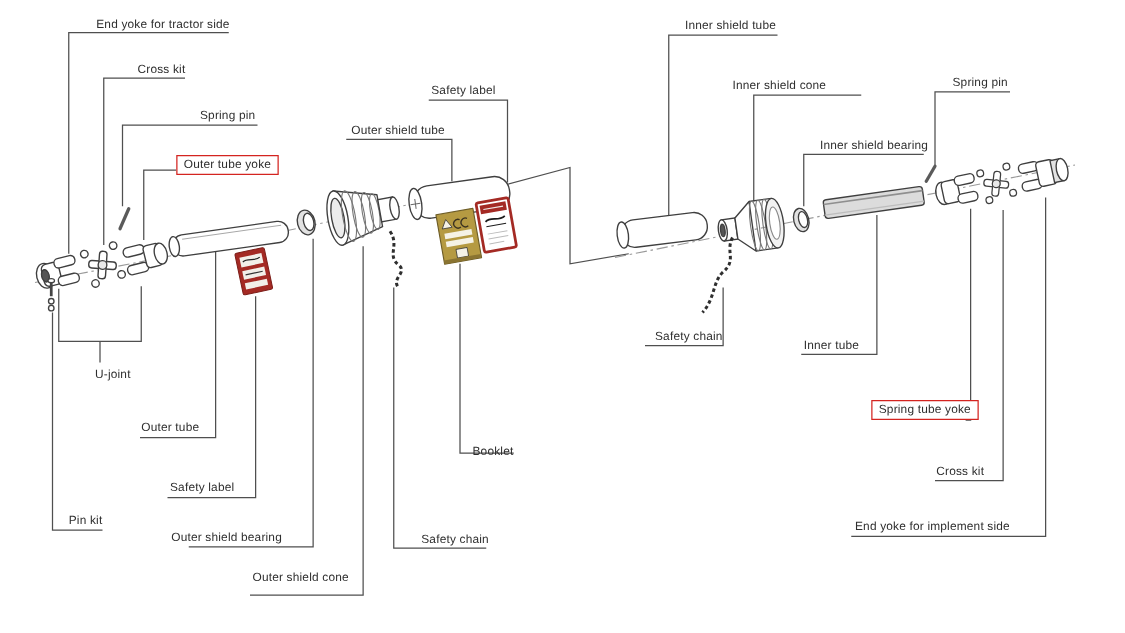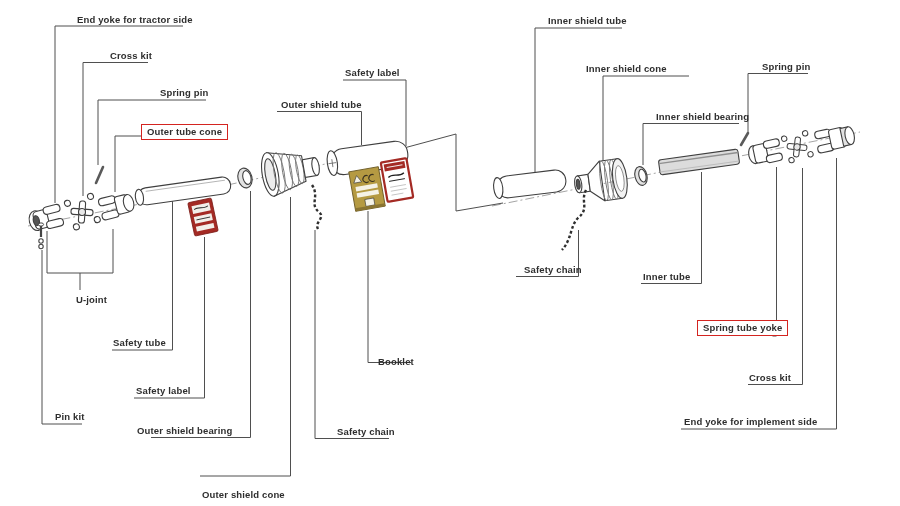--- a/index.html
+++ b/index.html
@@ -1,19 +1,19 @@
 <!DOCTYPE html>
 <html><head>
 <meta charset="utf-8">
 <style>
   html,body{margin:0;padding:0;background:#fff;}
   .canvas{position:relative;width:900px;height:506px;background:#fff;overflow:hidden;
           font-family:"Liberation Sans",sans-serif;}
   .layer{position:absolute;left:0;top:0;}
-  .lbl{position:absolute;font-size:9.5px;font-weight:700;color:#2e2e2e;
+  .lbl{position:absolute;font-size:9.5px;font-weight:400;color:#2e2e2e;
        white-space:nowrap;letter-spacing:.15px;line-height:11px;}
   .lbl.boxed{border:1.6px solid #d42420;padding:1px 5px 2px 5px;background:#fff;}
 </style>
 </head>
 <body>
 
 <div class="canvas">
 
   <svg class="layer" width="900" height="506" viewBox="0 0 900 506">
 
@@ -208,33 +208,33 @@
         <rect x="-4" y="-10" width="14" height="20" rx="3"></rect>
         <rect x="8" y="-9" width="8" height="18" fill="#e2e2e2"></rect>
         <ellipse cx="16" cy="0" rx="4.5" ry="9"></ellipse>
       </g>
     </g>
   </svg>
 
   <div class="lbl" style="left:77px;top:14px">End yoke for tractor side</div>
   <div class="lbl" style="left:110px;top:50px">Cross kit</div>
   <div class="lbl" style="left:160px;top:87px">Spring pin</div>
-  <div class="lbl boxed" style="left:141px;top:124px">Outer tube cone</div>
+  <div class="lbl boxed" style="left:141px;top:124px">Outer tube yoke</div>
   <div class="lbl" style="left:281px;top:99px">Outer shield tube</div>
   <div class="lbl" style="left:345px;top:67px">Safety label</div>
   <div class="lbl" style="left:548px;top:15px">Inner shield tube</div>
   <div class="lbl" style="left:586px;top:63px">Inner shield cone</div>
   <div class="lbl" style="left:762px;top:61px">Spring pin</div>
   <div class="lbl" style="left:656px;top:111px">Inner shield bearing</div>
   <div class="lbl" style="left:76px;top:294px">U-joint</div>
-  <div class="lbl" style="left:113px;top:337px">Safety tube</div>
+  <div class="lbl" style="left:113px;top:337px">Outer tube</div>
   <div class="lbl" style="left:136px;top:385px">Safety label</div>
   <div class="lbl" style="left:55px;top:411px">Pin kit</div>
   <div class="lbl" style="left:137px;top:425px">Outer shield bearing</div>
-  <div class="lbl" style="left:202px;top:489px">Outer shield cone</div>
+  <div class="lbl" style="left:202px;top:457px">Outer shield cone</div>
   <div class="lbl" style="left:337px;top:426px">Safety chain</div>
   <div class="lbl" style="left:378px;top:356px">Booklet</div>
   <div class="lbl" style="left:524px;top:264px">Safety chain</div>
   <div class="lbl" style="left:643px;top:271px">Inner tube</div>
   <div class="lbl boxed" style="left:697px;top:320px">Spring tube yoke</div>
   <div class="lbl" style="left:749px;top:372px">Cross kit</div>
   <div class="lbl" style="left:684px;top:416px">End yoke for implement side</div>
 
 </div>
 

